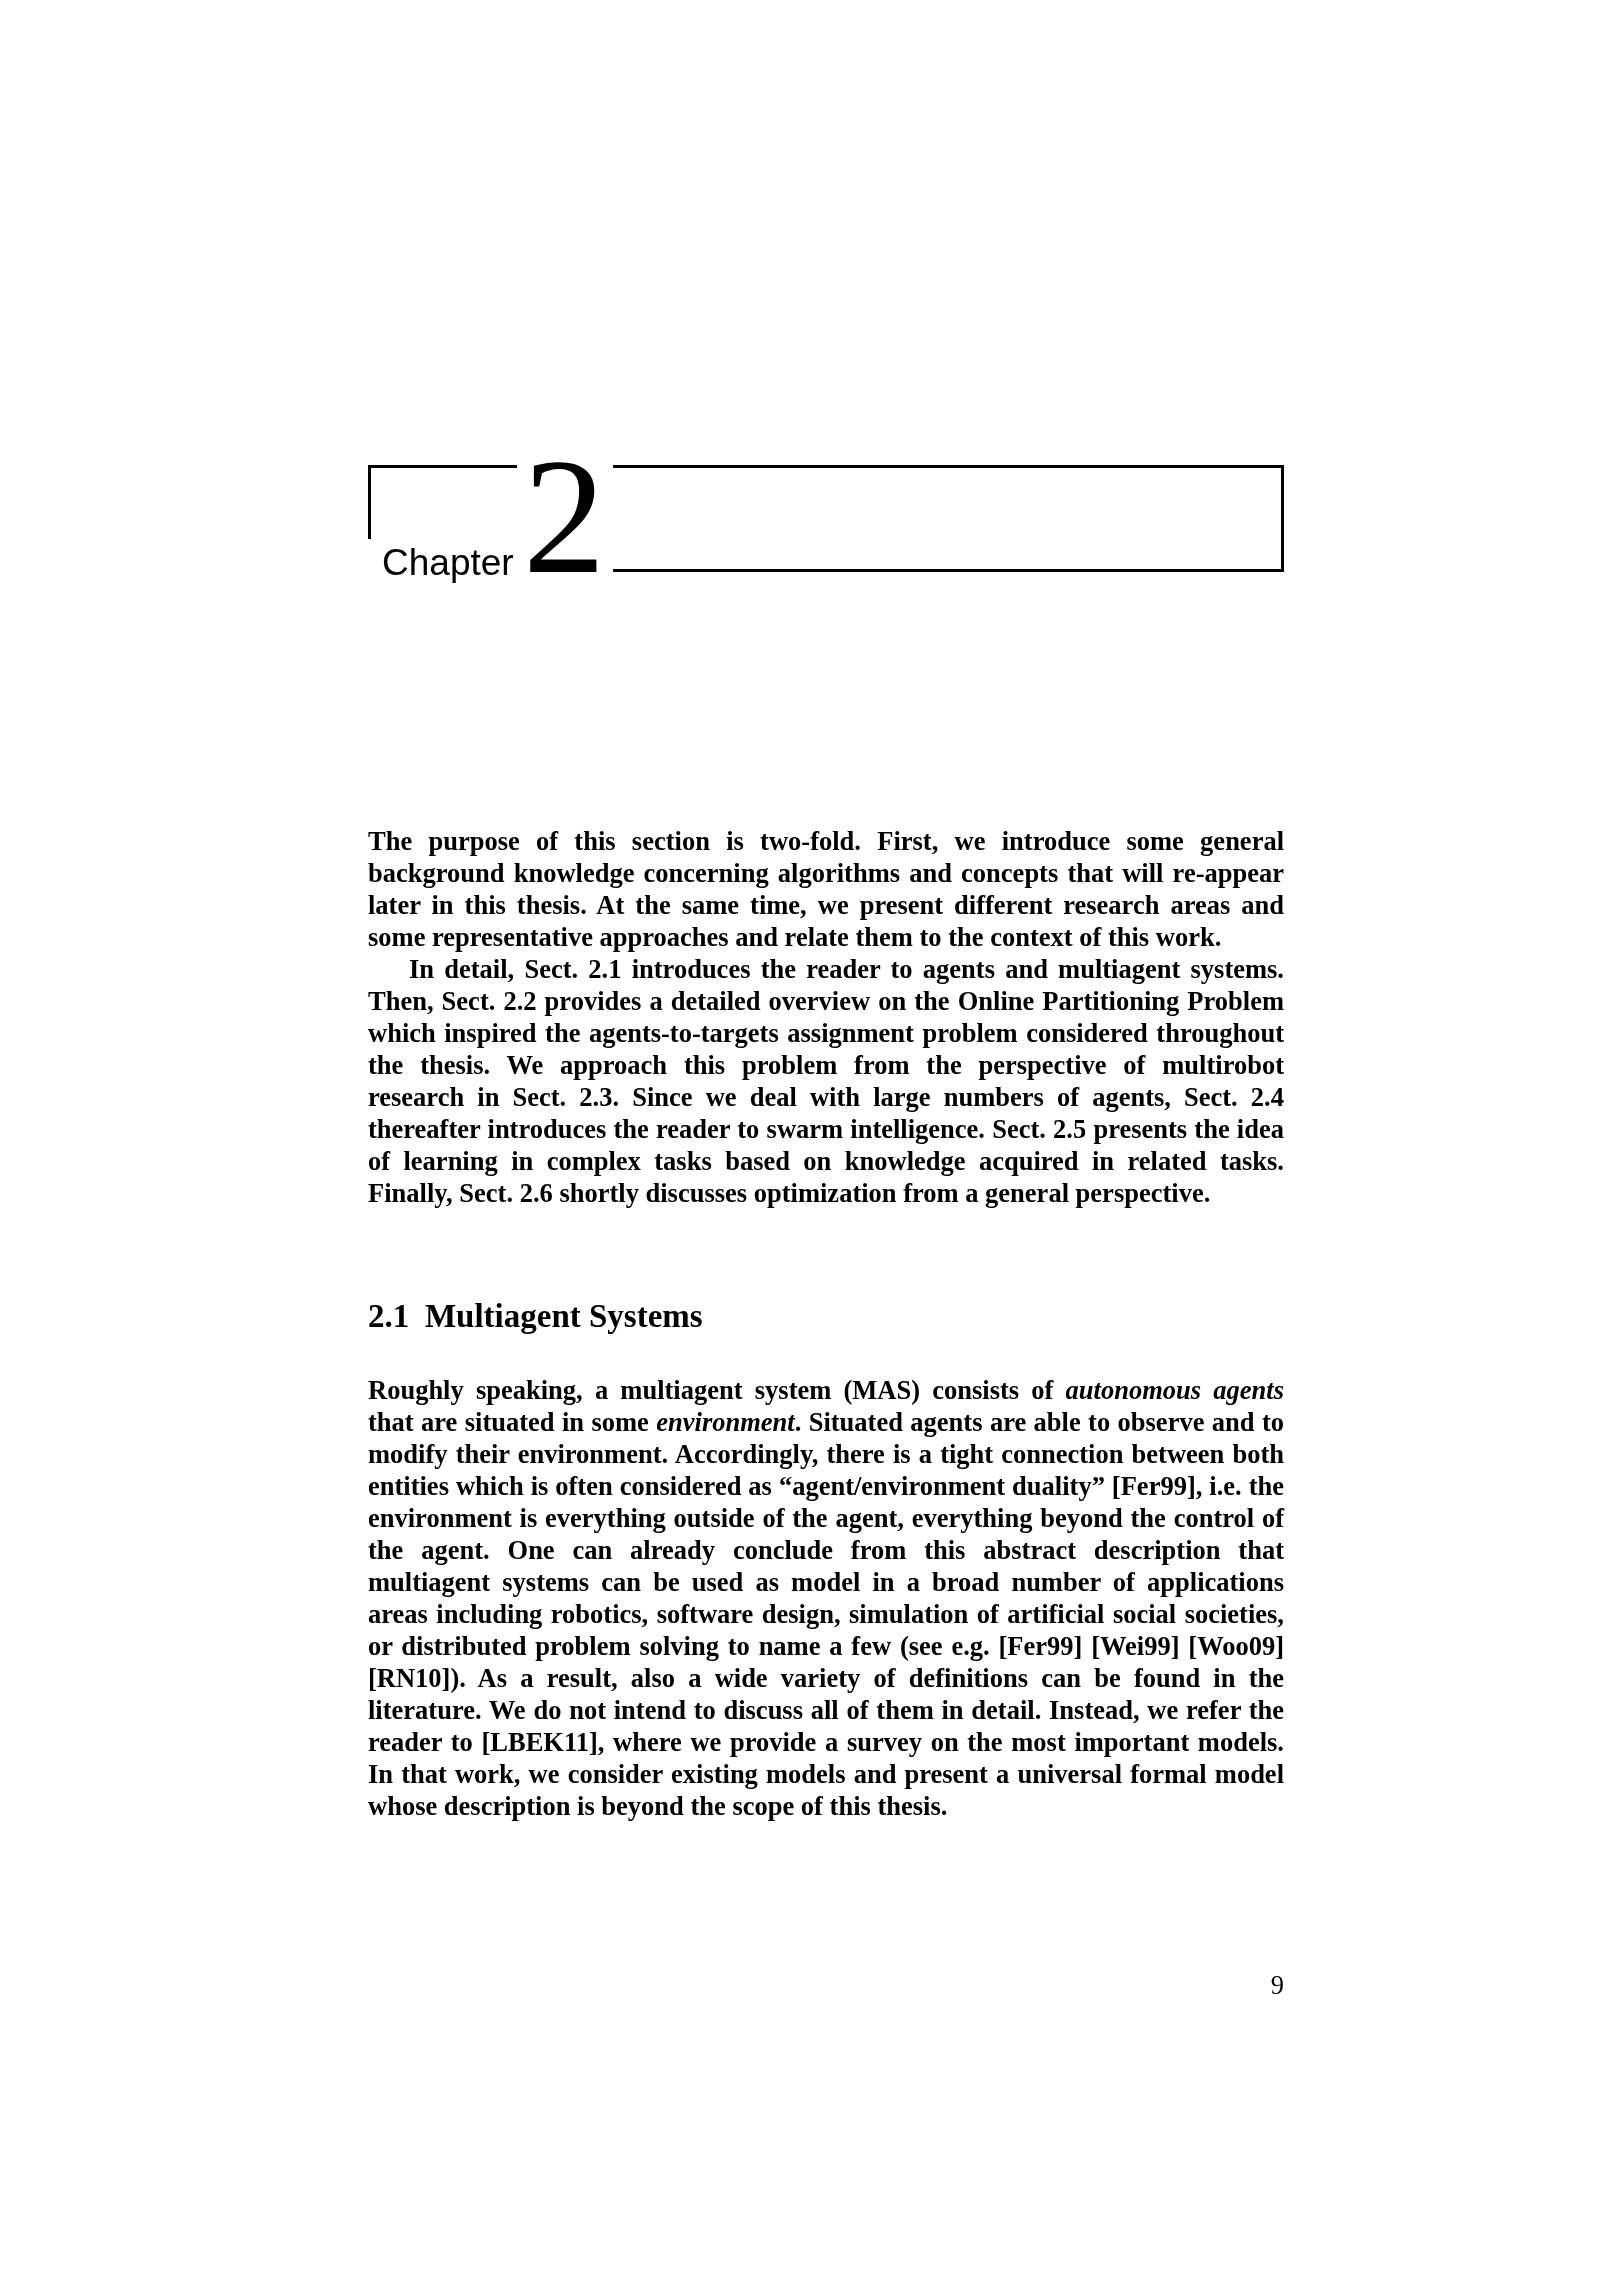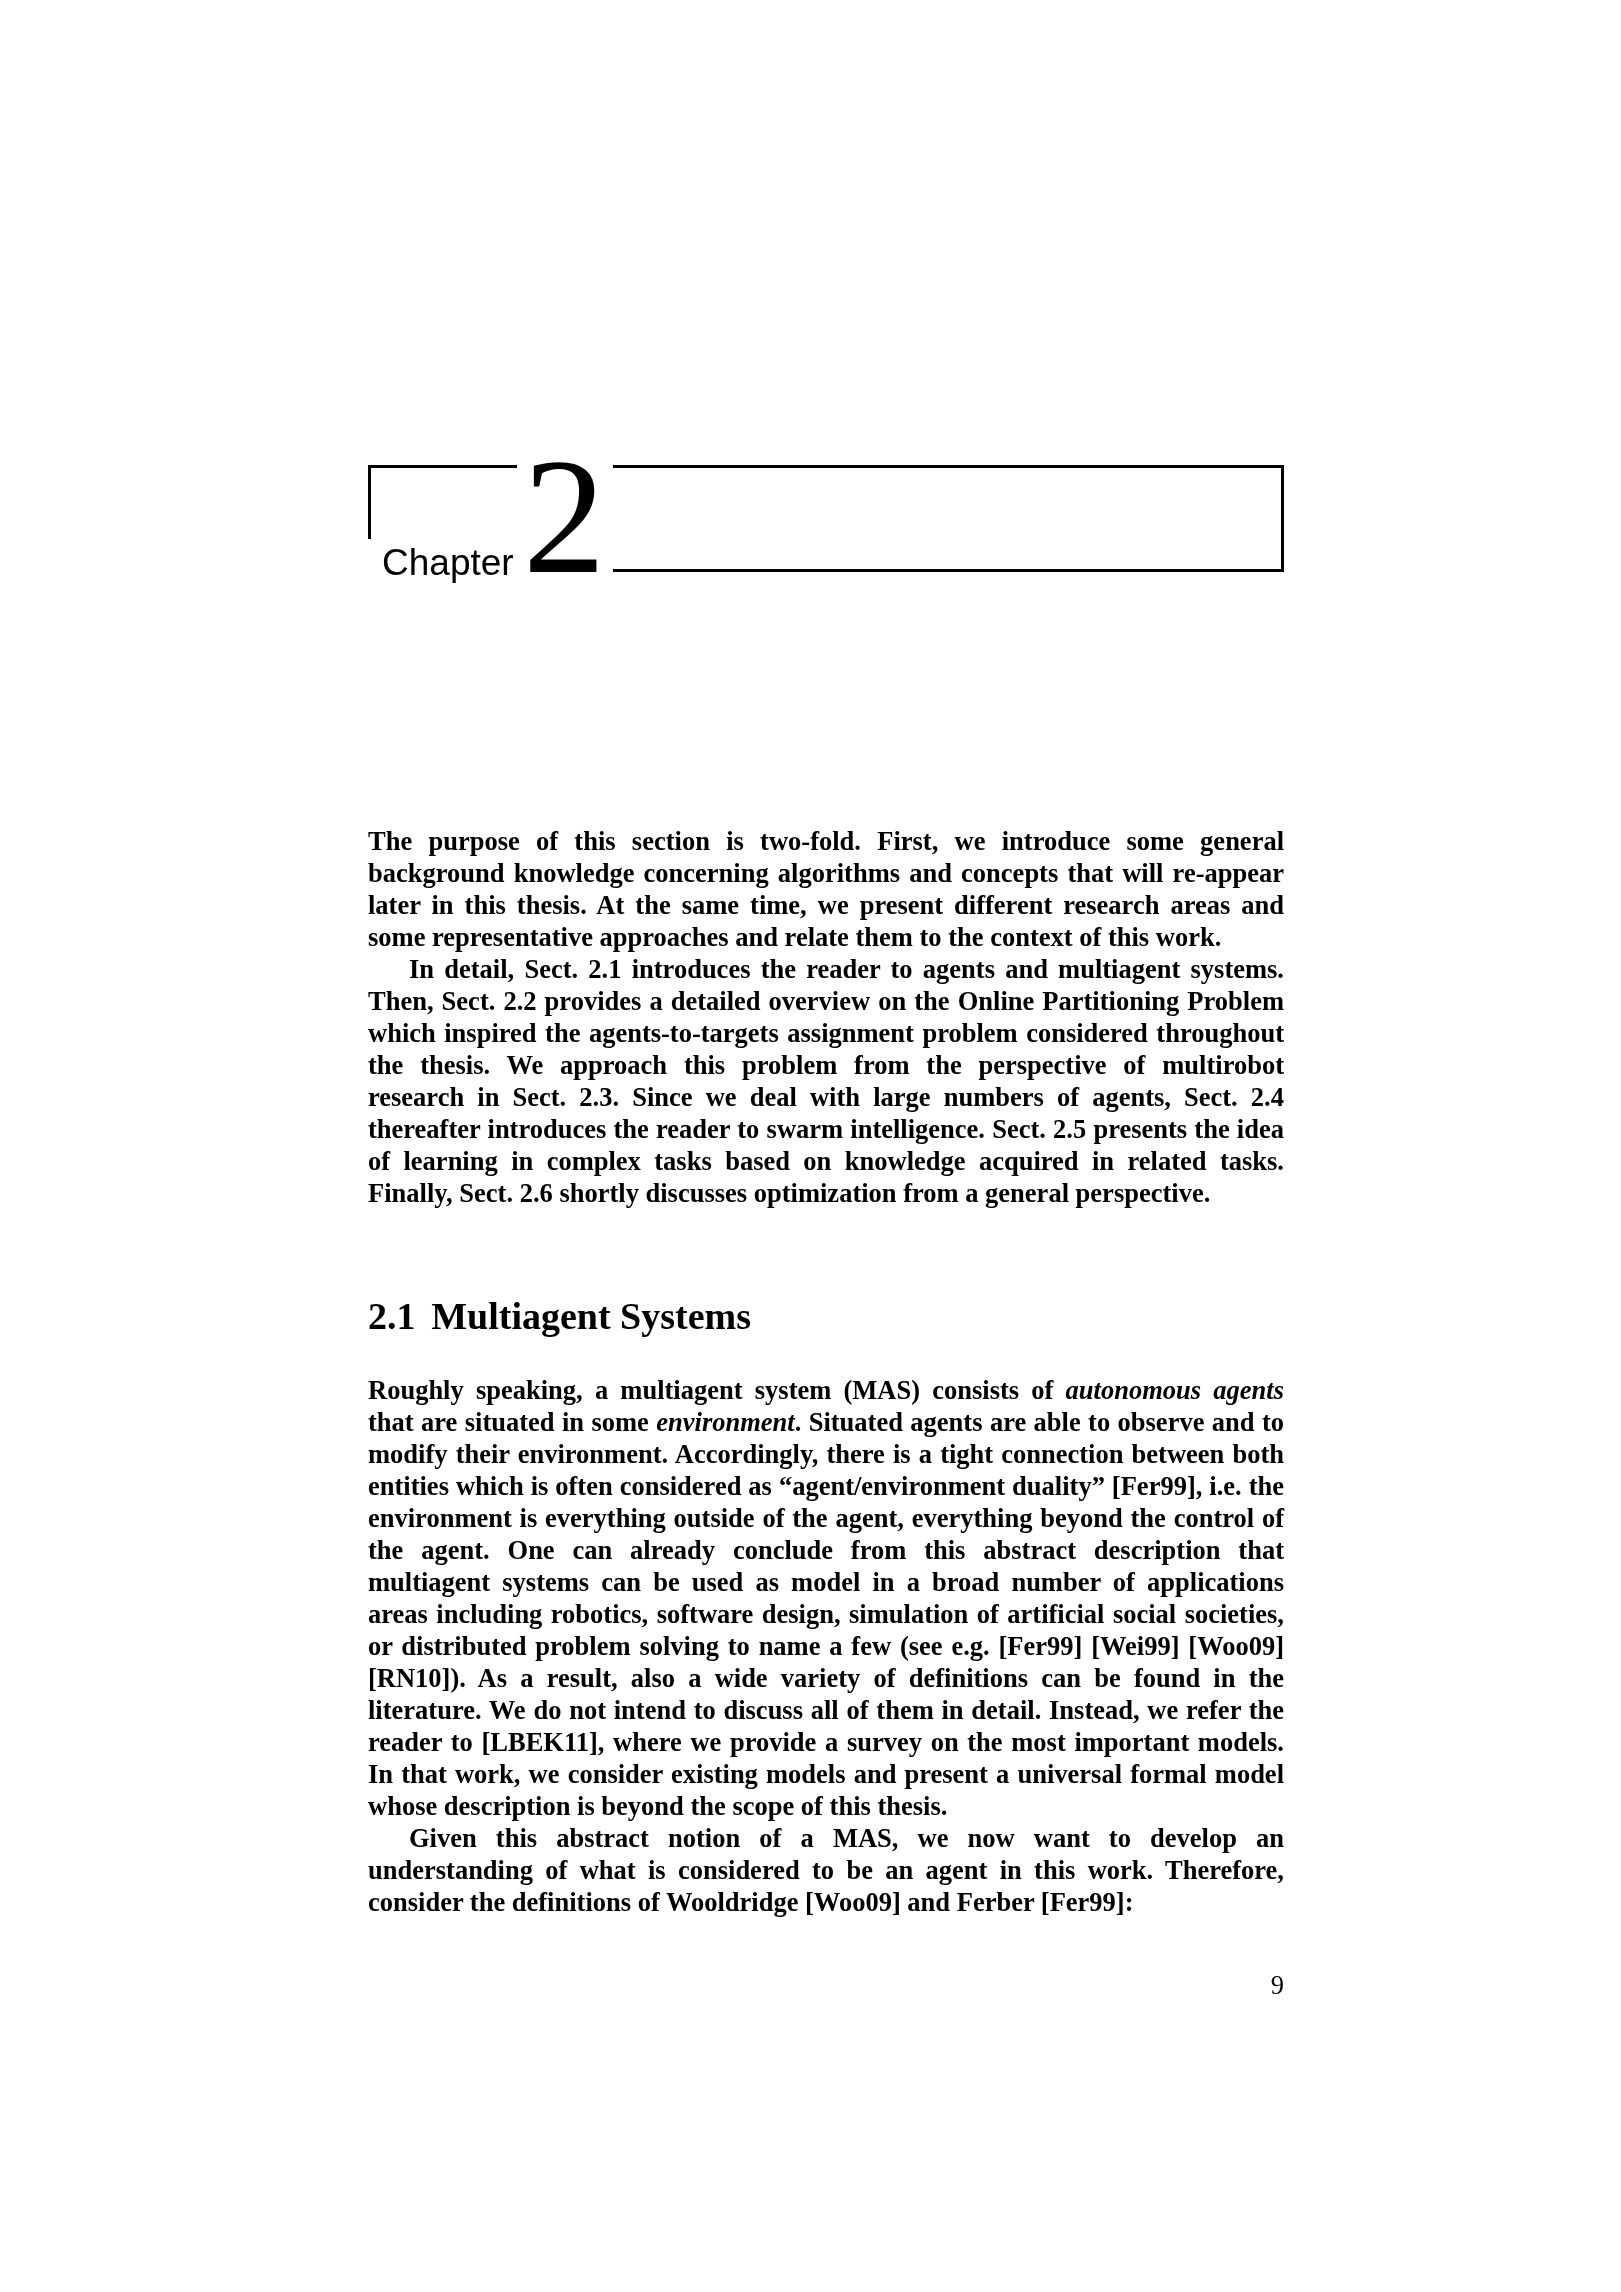--- a/index.html
+++ b/index.html
@@ -75,21 +75,21 @@
   p.indent { text-indent: 41px; }
   p.noindent { text-indent: 0; }
   .intro { top: 825px; }
   .body-text { top: 1374px; }
   
   .section-heading {
     position: absolute;
     top: 1297px;
     left: 0;
     margin: 0;
-    font-size: 38px;
+    font-size: 33px;
     line-height: 39px;
     font-weight: bold;
     white-space: nowrap;
   }
   .section-number { margin-right: 15.7px; }
   
   .page-number {
     position: absolute;
     top: 1969px;
     left: 0;
@@ -121,20 +121,19 @@
       <p class="noindent">The purpose of this section is two-fold. First, we introduce some general background knowledge concerning algorithms and concepts that will re-appear later in this thesis. At the same time, we present different research areas and some representative approaches and relate them to the context of this work.</p>
       <p class="indent">In detail, Sect. 2.1 introduces the reader to agents and multiagent systems. Then, Sect. 2.2 provides a detailed overview on the Online Partitioning Problem which inspired the agents-to-targets assignment problem considered throughout the thesis. We approach this problem from the perspective of multirobot research in Sect. 2.3. Since we deal with large numbers of agents, Sect. 2.4 thereafter introduces the reader to swarm intelligence. Sect. 2.5 presents the idea of learning in complex tasks based on knowledge acquired in related tasks. Finally, Sect. 2.6 shortly discusses optimization from a general perspective.</p>
     </section>
 
     <h2 class="section-heading">
       <span class="section-number">2.1</span><span class="section-title">Multiagent Systems</span>
     </h2>
 
     <section class="textblock body-text">
       <p class="noindent"><span>Roughly speaking, a multiagent system (MAS) consists of </span><em>autonomous agents</em><span> that are situated in some </span><em>environment</em><span>. Situated agents are able to observe and to modify their environment. Accordingly, there is a tight connection between both entities which is often considered as “agent/environment duality” [Fer99], i.e. the environment is everything outside of the agent, everything beyond the control of the agent. One can already conclude from this abstract description that multiagent systems can be used as model in a broad number of applications areas including robotics, software design, simulation of artificial social societies, or distributed problem solving to name a few (see e.g. [Fer99] [Wei99] [Woo09] [RN10]). As a result, also a wide variety of definitions can be found in the literature. We do not intend to discuss all of them in detail. Instead, we refer the reader to [LBEK11], where we provide a survey on the most important models. In that work, we consider existing models and present a universal formal model whose description is beyond the scope of this thesis.</span></p>
-      <p class="indent">Given this abstract notion of a MAS, we now want to develop an understanding of what is considered to be an agent in this work. Therefore, consider the definitions of Wooldridge [Woo09] and Ferber [Fer99]:</p>
     </section>
 
     <div class="page-number">9</div>
 
   </div>
 </div>
 
 
 </body></html>

